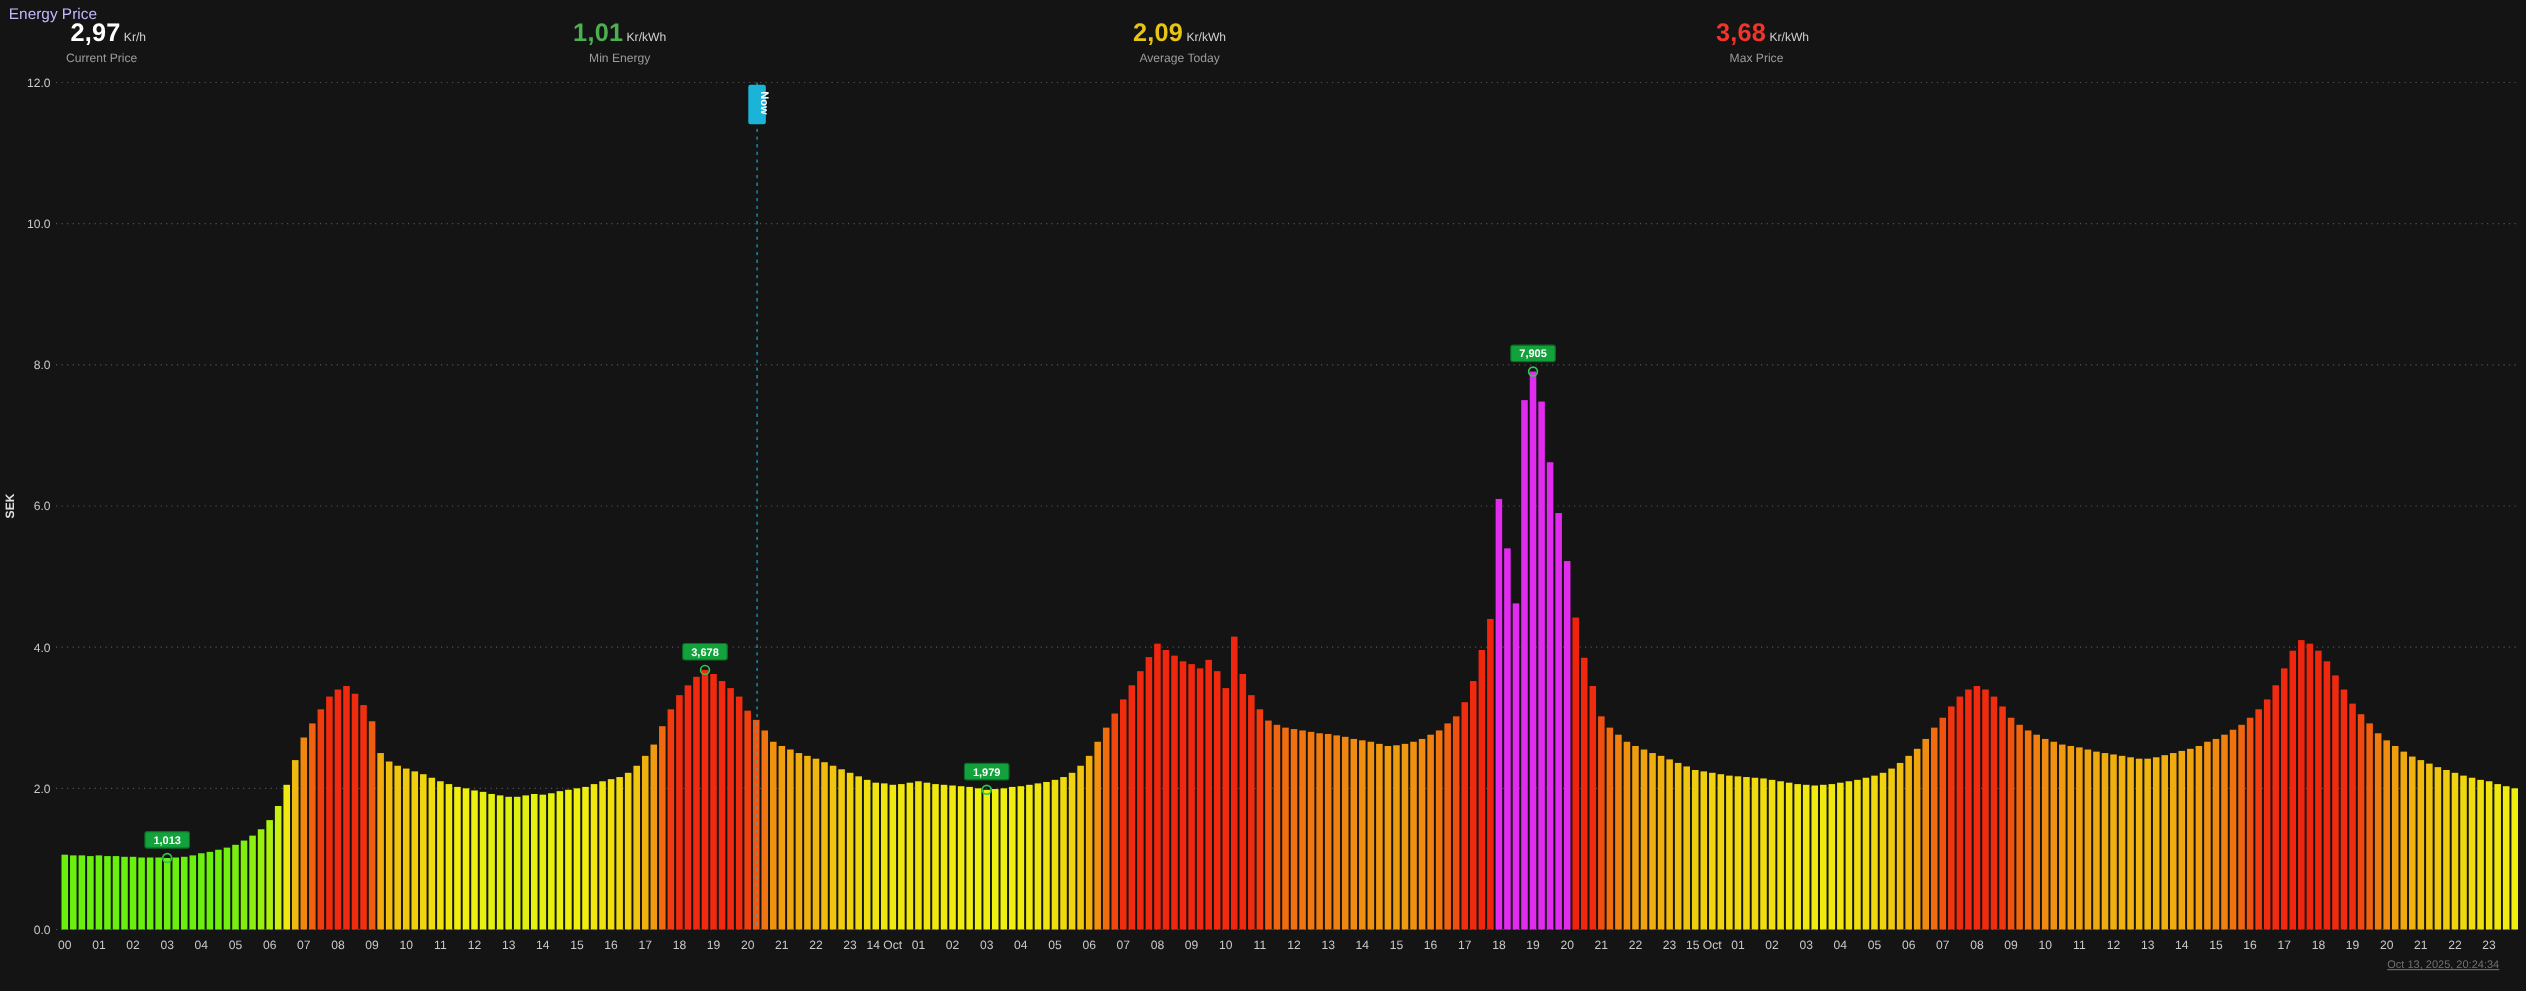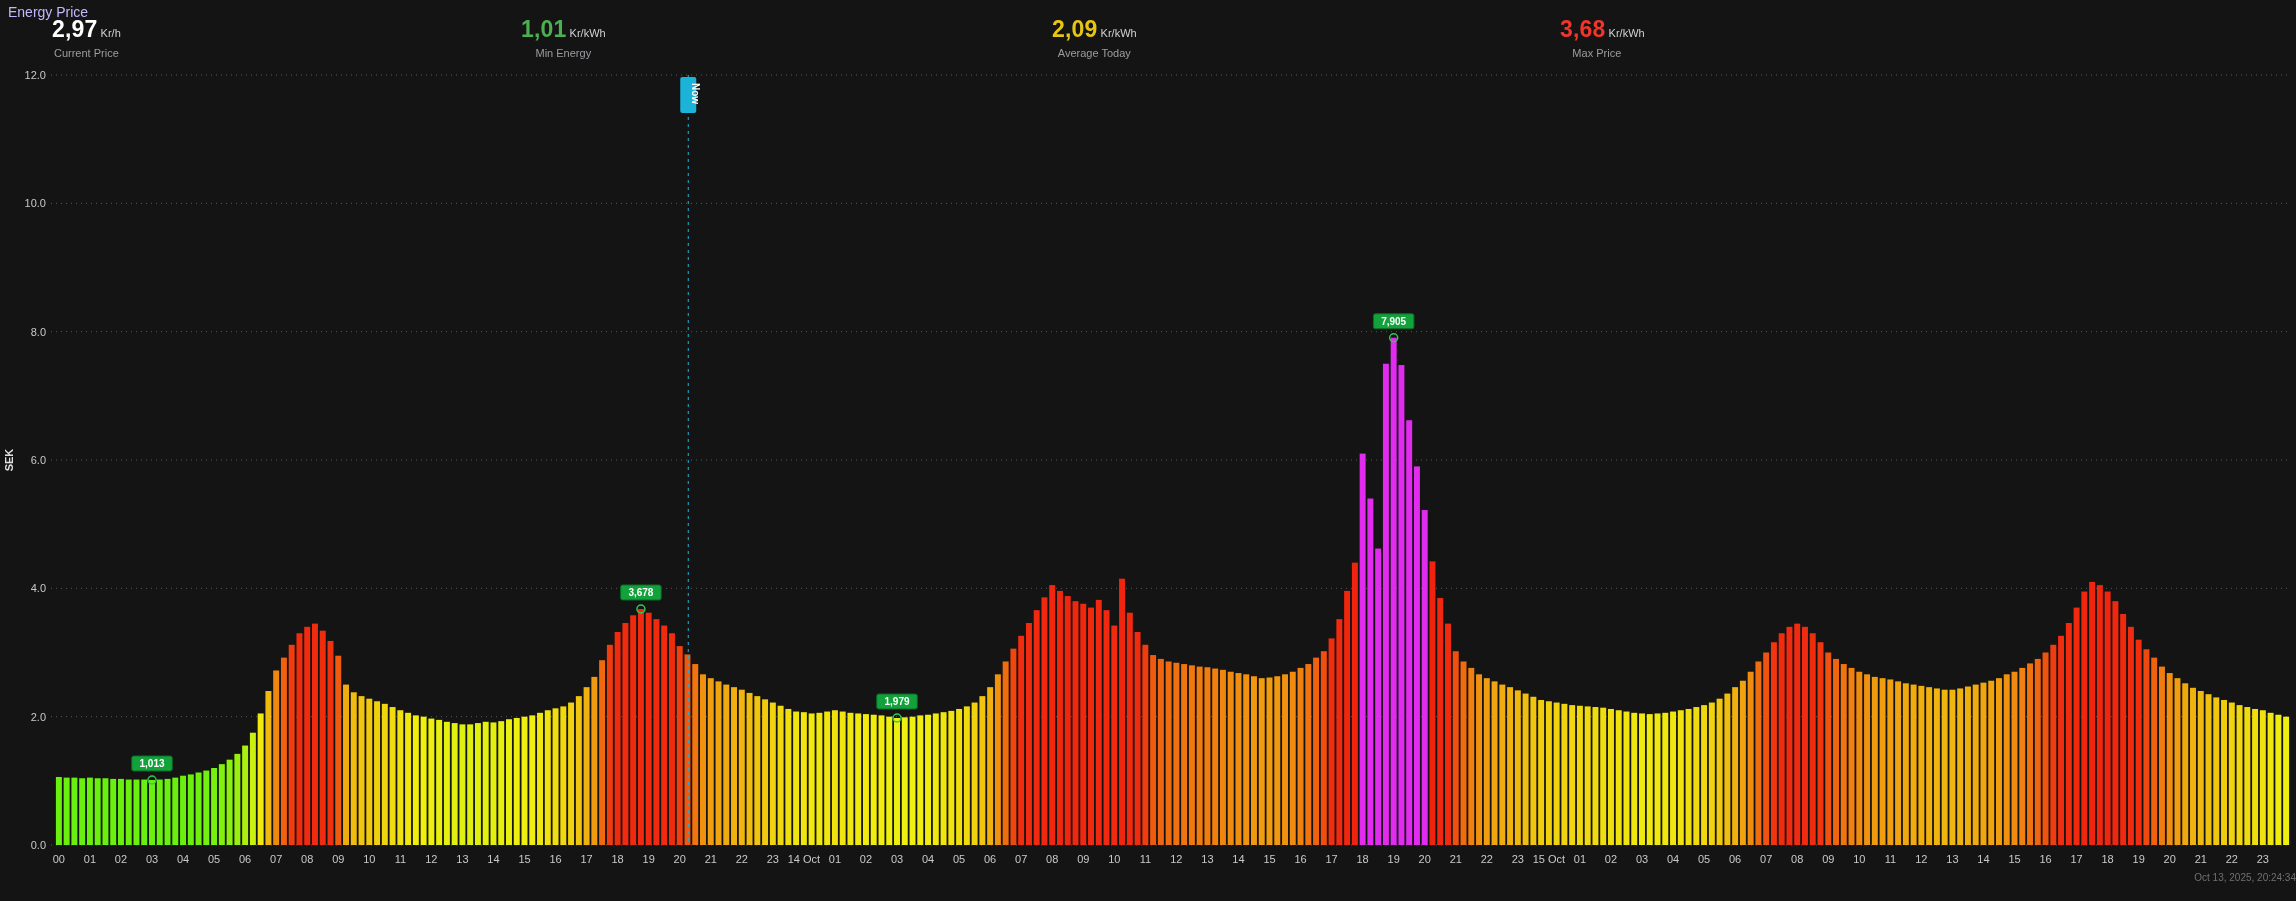--- a/index.html
+++ b/index.html
@@ -5,43 +5,43 @@
   html,body{margin:0;padding:0;background:#141414;}
   body{width:2296px;height:901px;position:relative;overflow:hidden;
        font-family:"Liberation Sans",sans-serif;}
   .panel-title{position:absolute;top:4px;left:8px;font-size:14px;color:#c4b5fd;}
   .stat{position:absolute;top:16px;white-space:nowrap;}
   .stat .num{font-size:23px;font-weight:bold;letter-spacing:.2px;}
   .stat .unit{font-size:11px;color:#d2d2d2;margin-left:3px;font-weight:normal;}
   .stat-label{font-size:11px;color:#9a9da0;margin-top:4px;text-align:center;}
   #chart{position:absolute;top:0;left:0;}
   #chart text{font-family:"Liberation Sans",sans-serif;}
-  .footer-ts{position:absolute;top:872px;right:0;font-size:10px;color:#707070;}
+  .footer-ts{position:absolute;top:872px;right:24px;font-size:10px;color:#707070;text-decoration:underline;}
 </style>
 </head>
 <body>
 
 <div class="panel">
 
   <div class="panel-title">Energy Price</div>
 
   <div>
     <div class="stat" style="left:52px">
       <div>
-        <span class="num" style="color: rgb(255, 255, 255);">2,97</span><span class="unit">Kr/h</span>
+        <span class="num" style="color: rgb(255, 255, 255); margin-left: 12px;">2,97</span><span class="unit">Kr/h</span>
       </div>
       <div class="stat-label">Current Price</div>
     </div>
     <div class="stat" style="left:521px">
       <div>
         <span class="num" style="color: rgb(76, 175, 80); margin-top: 40px;">1,01</span><span class="unit">Kr/kWh</span>
       </div>
       <div class="stat-label">Min Energy</div>
     </div>
-    <div class="stat" style="left:1052px">
+    <div class="stat" style="left:1030px">
       <div>
         <span class="num" style="color: rgb(231, 197, 21);">2,09</span><span class="unit">Kr/kWh</span>
       </div>
       <div class="stat-label">Average Today</div>
     </div>
     <div class="stat" style="left:1549px">
       <div>
         <span class="num" style="color: rgb(241, 53, 43); margin-left: 11px;">3,68</span><span class="unit">Kr/kWh</span>
       </div>
       <div class="stat-label">Max Price</div>

